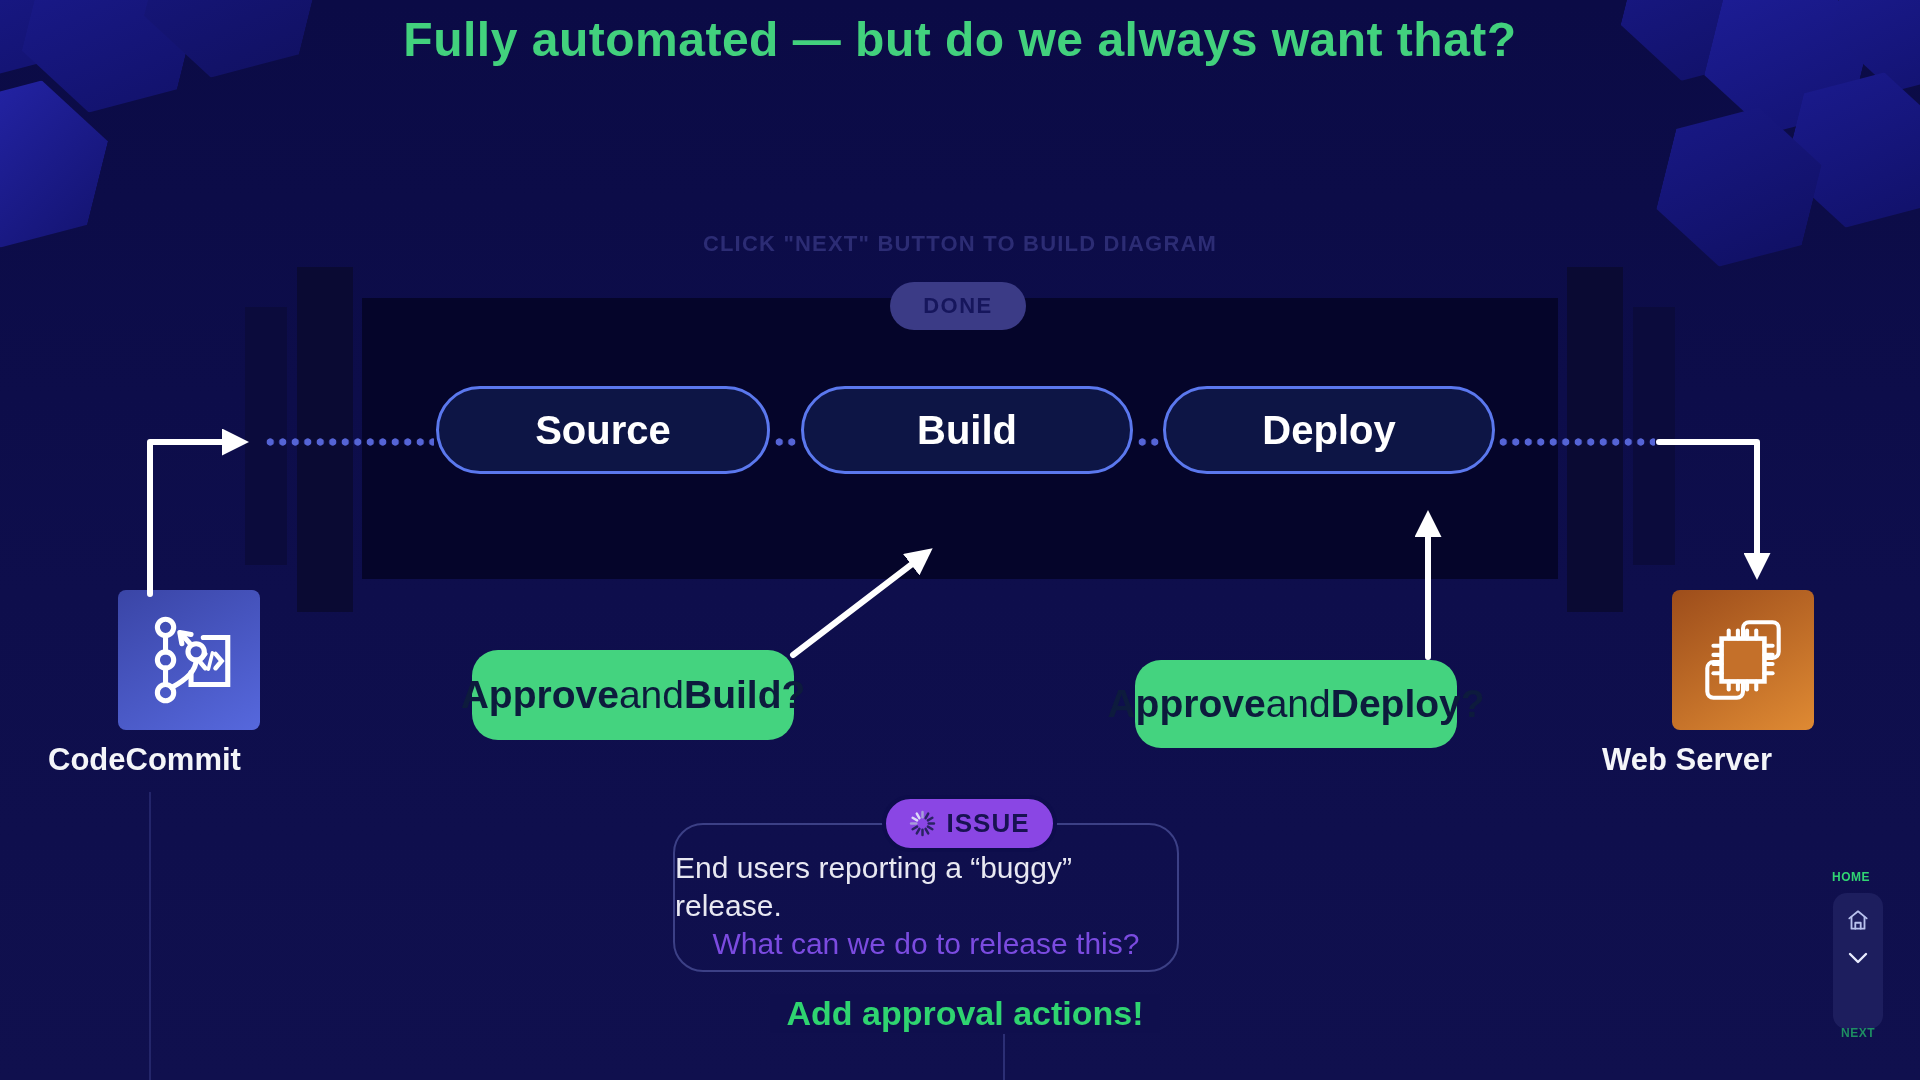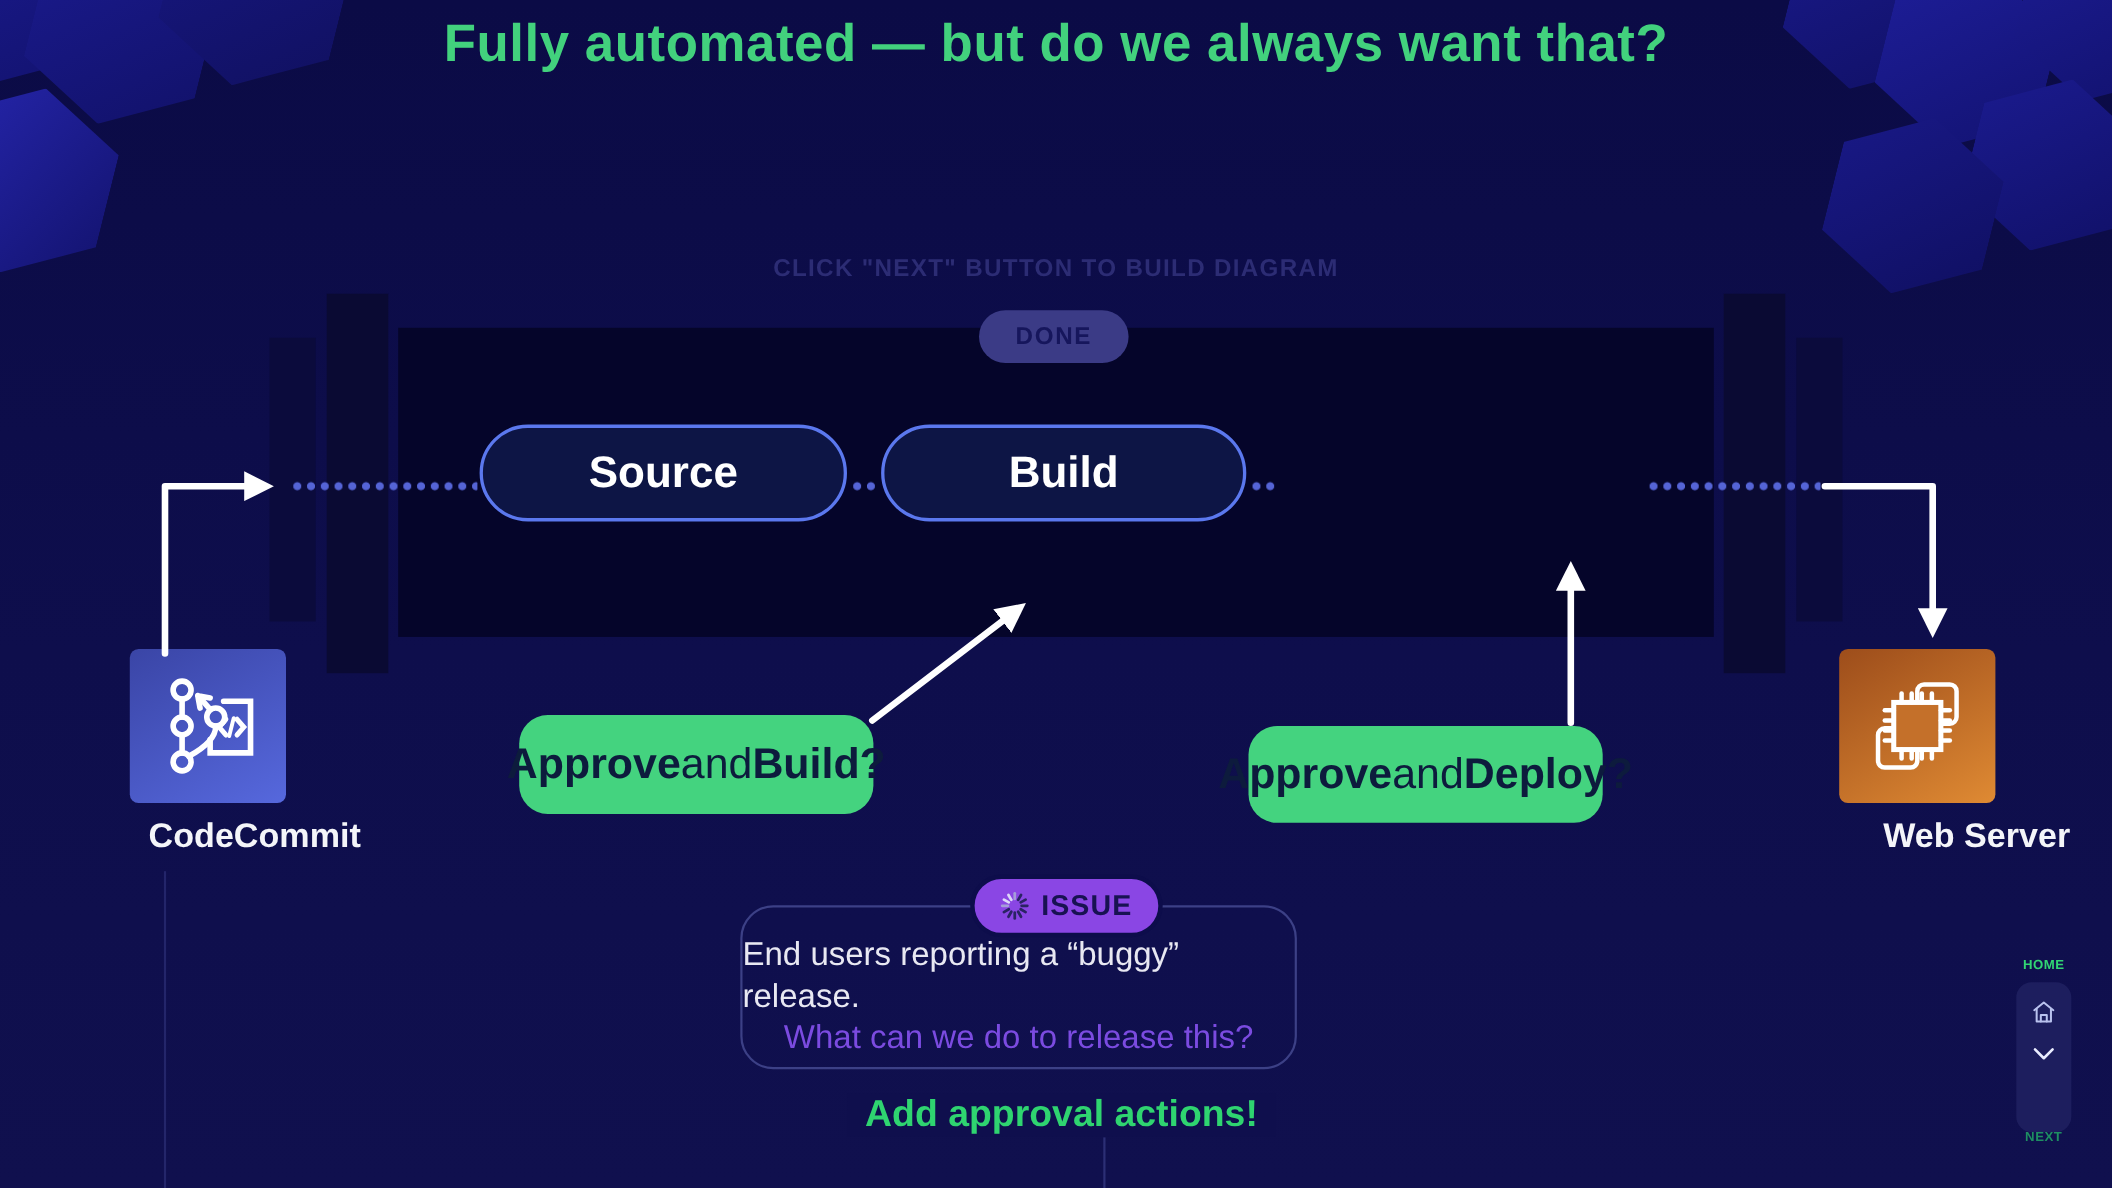--- a/index.html
+++ b/index.html
@@ -47,21 +47,21 @@
     background-size:12.5px 10px;background-repeat:repeat-x;background-position:0 50%;}
   .d1{left:264px;width:170px;} .d2{left:773px;width:26px;}
   .d3{left:1136px;width:25px;} .d4{left:1497px;width:158px;}
 
   .arrows{position:absolute;left:0;top:0;z-index:4;pointer-events:none;}
 
   .node{position:absolute;width:142px;height:140px;border-radius:8px;z-index:3;
     display:flex;align-items:center;justify-content:center;}
   .cc{left:118px;top:590px;background:linear-gradient(150deg,#3a45a6,#5668dd);}
   .web{left:1672px;top:590px;background:linear-gradient(150deg,#9d4d1b,#df8a33);}
-  .node-label{position:absolute;width:280px;top:742px;text-align:right;z-index:3;
+  .node-label{position:absolute;width:280px;top:742px;text-align:left;z-index:3;
     color:#f4f5f9;font-size:31px;font-weight:700;}
   .ccl{left:48px;} .webl{left:1602px;}
 
   .callout{position:absolute;border-radius:26px;background:#44d37f;z-index:3;
     display:flex;align-items:center;justify-content:center;
     color:#0d1b3d;font-size:39px;}
   .callout .b{font-weight:700;}
   .co-build{left:472px;top:650px;width:322px;height:90px;}
   .co-deploy{left:1135px;top:660px;width:322px;height:88px;}
 
@@ -71,21 +71,21 @@
   .issue-line1{font-size:30px;color:#e8e8f2;line-height:38px;}
   .issue-line2{font-size:30px;color:#7b4be0;line-height:38px;}
   .issue-badge{position:absolute;left:882px;top:795px;width:175px;height:57px;z-index:3;
     border-radius:29px;background:#8a46e4;border:4px solid #0d0d4b;box-sizing:border-box;
     display:flex;align-items:center;justify-content:center;gap:10px;}
   .issue-badge-label{color:#181252;font-size:26px;font-weight:700;letter-spacing:1px;}
   .cta{position:absolute;top:966px;left:965px;transform:translateX(-50%);z-index:3;
     background:#0f0f4d;padding:0 16px;white-space:nowrap;
     color:#2fd470;font-size:34px;font-weight:700;margin-top:28px;}
 
-  .nav-home-label{position:absolute;left:1832px;top:870px;width:52px;text-align:center;z-index:5;
+  .nav-home-label{position:absolute;left:1832px;top:870px;width:52px;z-index:5;
     color:#31d573;font-size:12px;font-weight:700;letter-spacing:.5px;}
   .nav-panel{position:absolute;left:1833px;top:893px;width:50px;height:136px;border-radius:14px;z-index:5;
     background:rgba(125,130,210,0.13);display:flex;flex-direction:column;align-items:center;padding-top:12px;gap:8px;box-sizing:border-box;}
   .nav-btn{width:30px;height:30px;display:flex;align-items:center;justify-content:center;
     background:none;border:none;padding:0;cursor:pointer;}
   .nav-next-label{position:absolute;left:1832px;top:1026px;width:52px;text-align:center;z-index:5;
     color:#1e8e62;font-size:12px;font-weight:700;letter-spacing:.5px;}
 
   .guide{position:absolute;width:2px;z-index:1;background:rgba(110,120,210,0.22);}
   .g-left{left:149px;top:792px;height:288px;}
@@ -112,20 +112,21 @@
   <div class="band"></div>
   <div class="bar bl1"></div>
   <div class="bar bl2"></div>
   <div class="bar br2"></div>
   <div class="bar br1"></div>
 
   <button class="done">DONE</button>
 
   <div class="pill p-source">Source</div>
   <div class="pill p-build">Build</div>
+  <div class="pill p-deploy">Deploy</div>
 
   <div class="dots d1"></div>
   <div class="dots d2"></div>
   <div class="dots d3"></div>
   <div class="dots d4"></div>
 
   <div class="guide g-left"></div>
   <div class="guide g-bottom"></div>
 
   <svg class="arrows" width="1920" height="1080">

